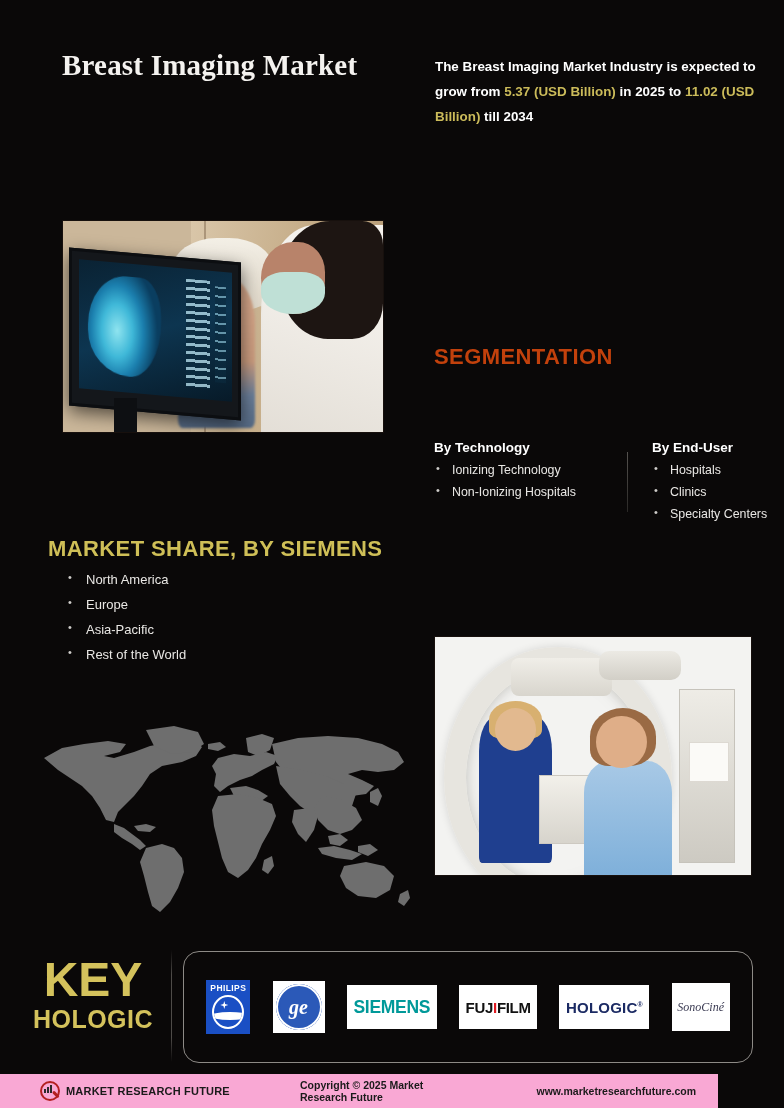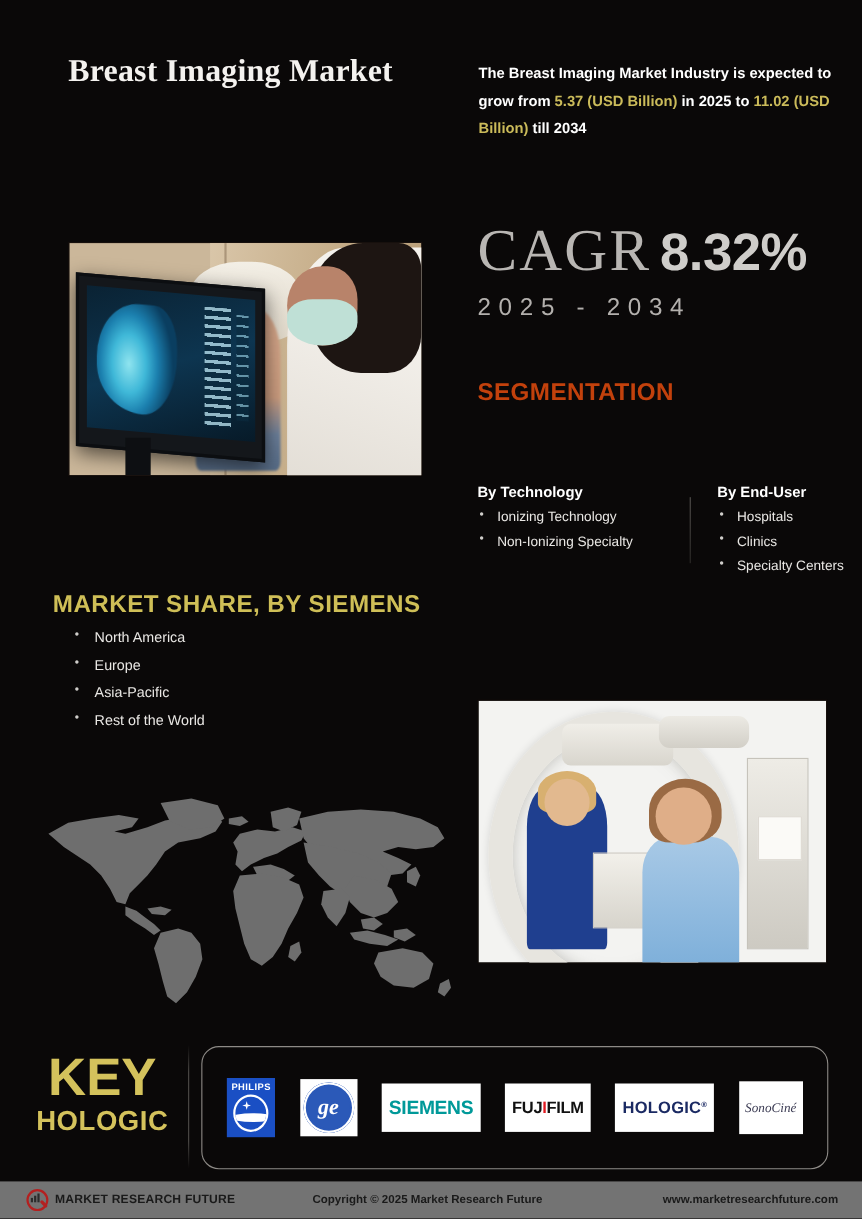--- a/index.html
+++ b/index.html
@@ -355,25 +355,26 @@
   .sono-word {
     font-family: "Liberation Serif", serif; font-style: italic;
     font-size: 12px; color: #3a3a52;
   }
 
   
   .footer {
     position: absolute;
     left: 0;
     top: 1074px;
-    width: 784px;
+    width: 702px;
     height: 34px;
-    background: #737373;
+    background: #f9a8d4;
     display: flex;
     align-items: center;
+    padding-left: 16px;
   }
   .footer-brand {
     display: flex;
     align-items: center;
     gap: 6px;
     margin-left: 24px;
     width: 260px;
   }
   .mrf-mark {
     width: 20px; height: 20px; position: relative;
@@ -410,35 +411,29 @@
 <body>
 
 <div class="page">
 
   <div class="title">Breast Imaging Market</div>
 
   <div class="intro">
     <span>The Breast Imaging Market Industry is expected to grow from </span><span class="gold">5.37 (USD Billion)</span><span> in 2025 to </span><span class="gold">11.02 (USD Billion)</span><span> till 2034</span>
   </div>
 
-  <div class="cagr-wrap">
-    <div class="cagr-line">
-      <span class="cagr-word">CAGR</span><span class="cagr-value">8.32%</span>
-    </div>
-    <div class="cagr-years">2025 - 2034</div>
-  </div>
 
   <div class="seg-head">SEGMENTATION</div>
   <div class="seg-divider"></div>
 
   <div class="seg-col seg-col-tech">
     <h4>By Technology</h4>
     <ul>
       <li>Ionizing Technology</li>
-      <li>Non-Ionizing Specialty</li>
+      <li>Non-Ionizing Hospitals</li>
     </ul>
   </div>
 
   <div class="seg-col seg-col-end">
     <h4>By End-User</h4>
     <ul>
       <li>Hospitals</li>
       <li>Clinics</li>
       <li>Specialty Centers</li>
     </ul>

